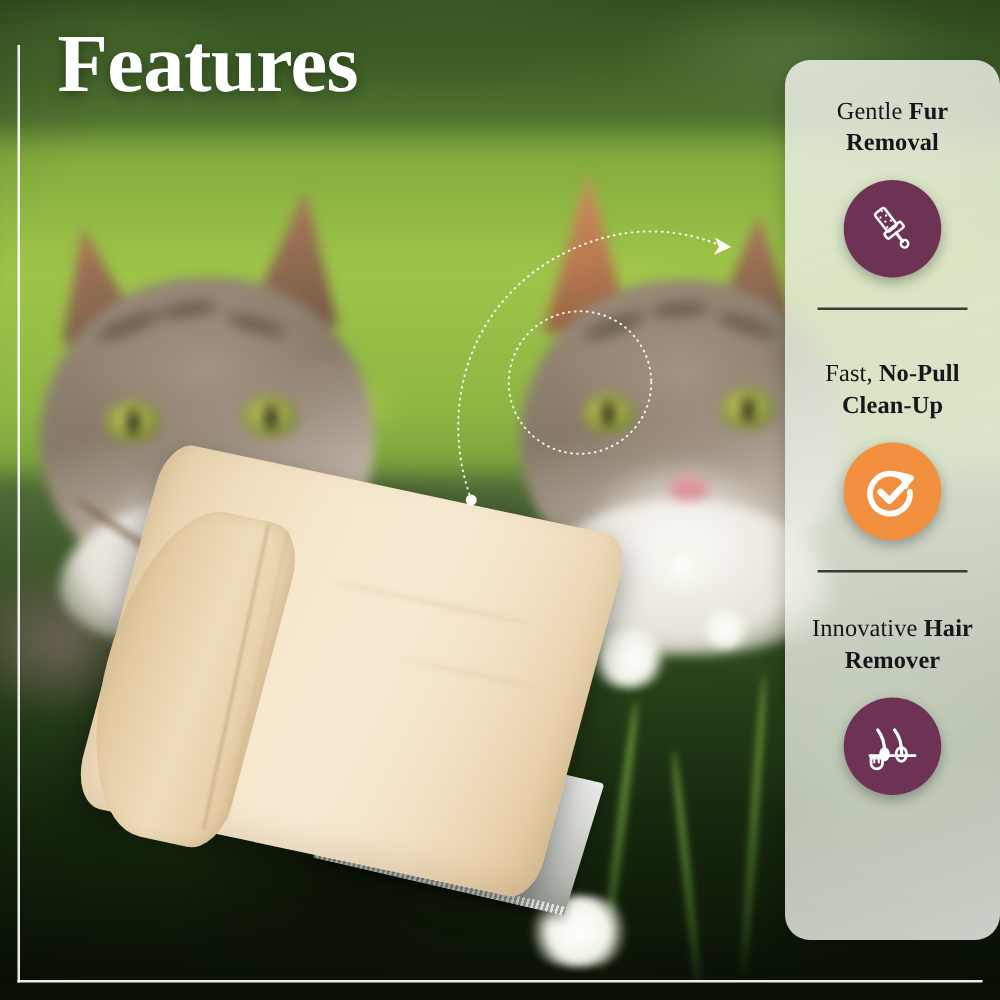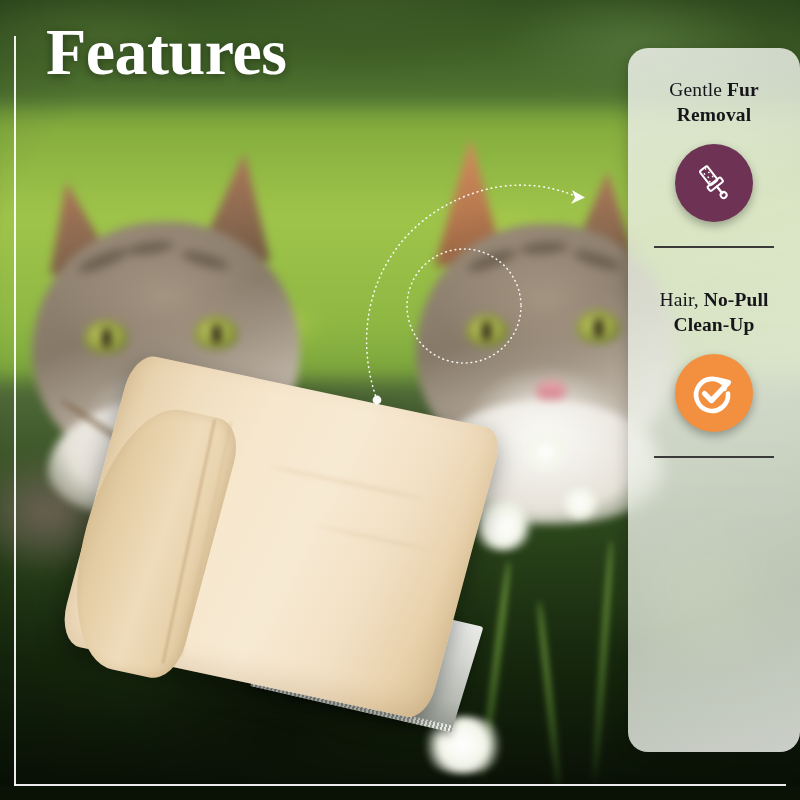--- a/index.html
+++ b/index.html
@@ -460,34 +460,55 @@
           </g>
         </svg>
       </div>
     </div>
 
     <div class="divider"></div>
     <div class="sp-1"></div>
 
     <div class="feature">
       <div class="feat-title">
-        <span class="lead">Hair, </span><span class="emph">No-Pull Clean-Up</span>
+        <span class="lead">Fast, </span><span class="emph">No-Pull Clean-Up</span>
       </div>
       <div class="feat-icon" style="background:#f3903f;">
         <svg width="50" height="50" viewBox="0 0 50 50" xmlns="http://www.w3.org/2000/svg">
           <path d="M36,17.5 A16,16 0 1 0 39,25.5" fill="none" stroke="#ffffff" stroke-width="4.6" stroke-linecap="round"></path>
           <path d="M29.5,11.5 L37.4,13.2 L35.6,21" fill="none" stroke="#ffffff" stroke-width="4.2" stroke-linecap="round" stroke-linejoin="round"></path>
           <path d="M15.5,25.5 L22.5,32.6 L39.5,14.5" fill="none" stroke="#ffffff" stroke-width="5.2" stroke-linecap="round" stroke-linejoin="round"></path>
         </svg>
       </div>
     </div>
 
     <div class="divider"></div>
     <div class="sp-2"></div>
 
+    <div class="feature">
+      <div class="feat-title">
+        <span class="lead">Innovative </span><span class="emph">Hair Remover</span>
+      </div>
+      <div class="feat-icon" style="background:#6e3354;">
+        <svg width="48" height="48" viewBox="0 0 48 48" xmlns="http://www.w3.org/2000/svg">
+
+          <path d="M6,31.5 L42,31.5" stroke="#ffffff" stroke-width="2.2" stroke-linecap="round"></path>
+
+          <path d="M17.8,29.5 C17.8,24 16.2,16 12.2,11" fill="none" stroke="#ffffff" stroke-width="2.6" stroke-linecap="round"></path>
+          <ellipse cx="17.6" cy="30.4" rx="4.2" ry="5.6" fill="#ffffff"></ellipse>
+
+          <path d="M31.3,29.5 C31.3,24 29.7,16 25.7,11" fill="none" stroke="#ffffff" stroke-width="2.6" stroke-linecap="round"></path>
+          <ellipse cx="31.1" cy="30.4" rx="4.2" ry="5.6" fill="none" stroke="#ffffff" stroke-width="2.2"></ellipse>
+
+          <path d="M6.8,31.5 L6.8,37.5 A4.6,4.6 0 0 0 16,37.5 L16,31.5" fill="none" stroke="#ffffff" stroke-width="2.2" stroke-linecap="round"></path>
+          <path d="M9.4,37 L9.4,32.6 M9.4,32.2 L8.1,33.7 M9.4,32.2 L10.7,33.7" stroke="#ffffff" stroke-width="1.7" stroke-linecap="round"></path>
+          <path d="M13,37 L13,32.6 M13,32.2 L11.7,33.7 M13,32.2 L14.3,33.7" stroke="#ffffff" stroke-width="1.7" stroke-linecap="round"></path>
+        </svg>
+      </div>
+    </div>
 
   </div>
 
   <div class="frame-dark"></div>
   <div class="frame-left"></div>
   <div class="frame-bottom"></div>
 
 </div>
 
 </body></html>

